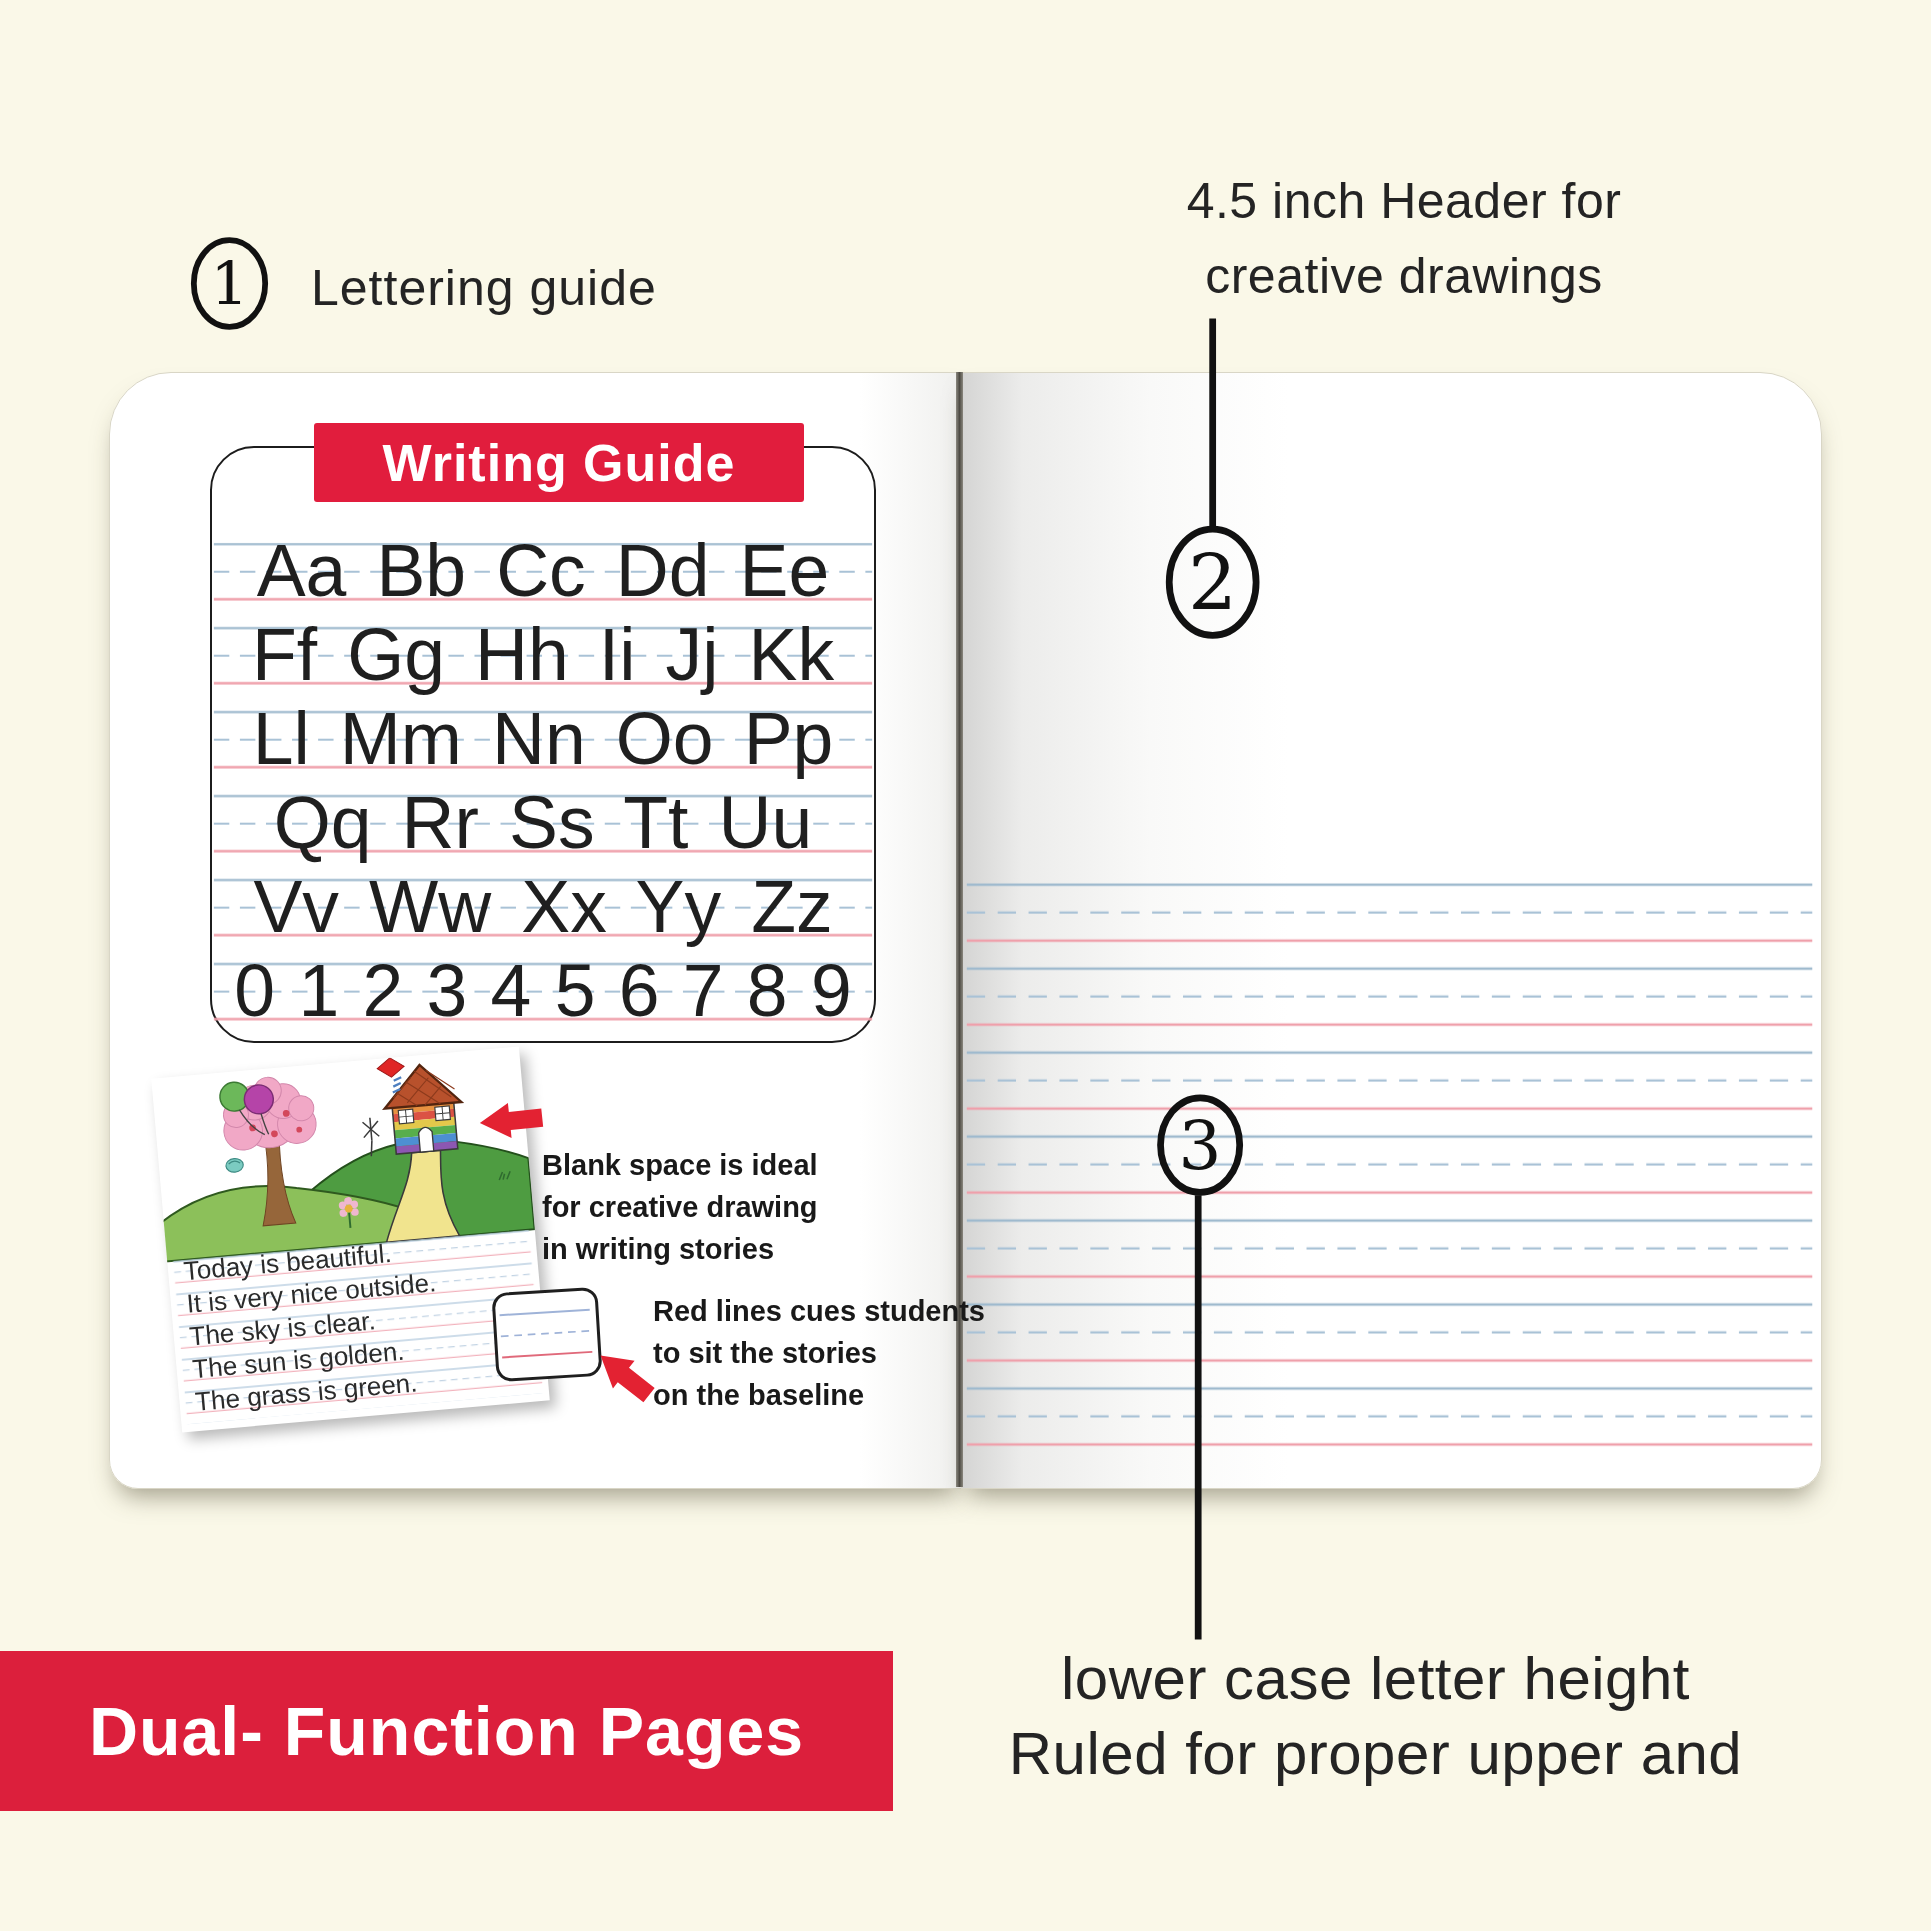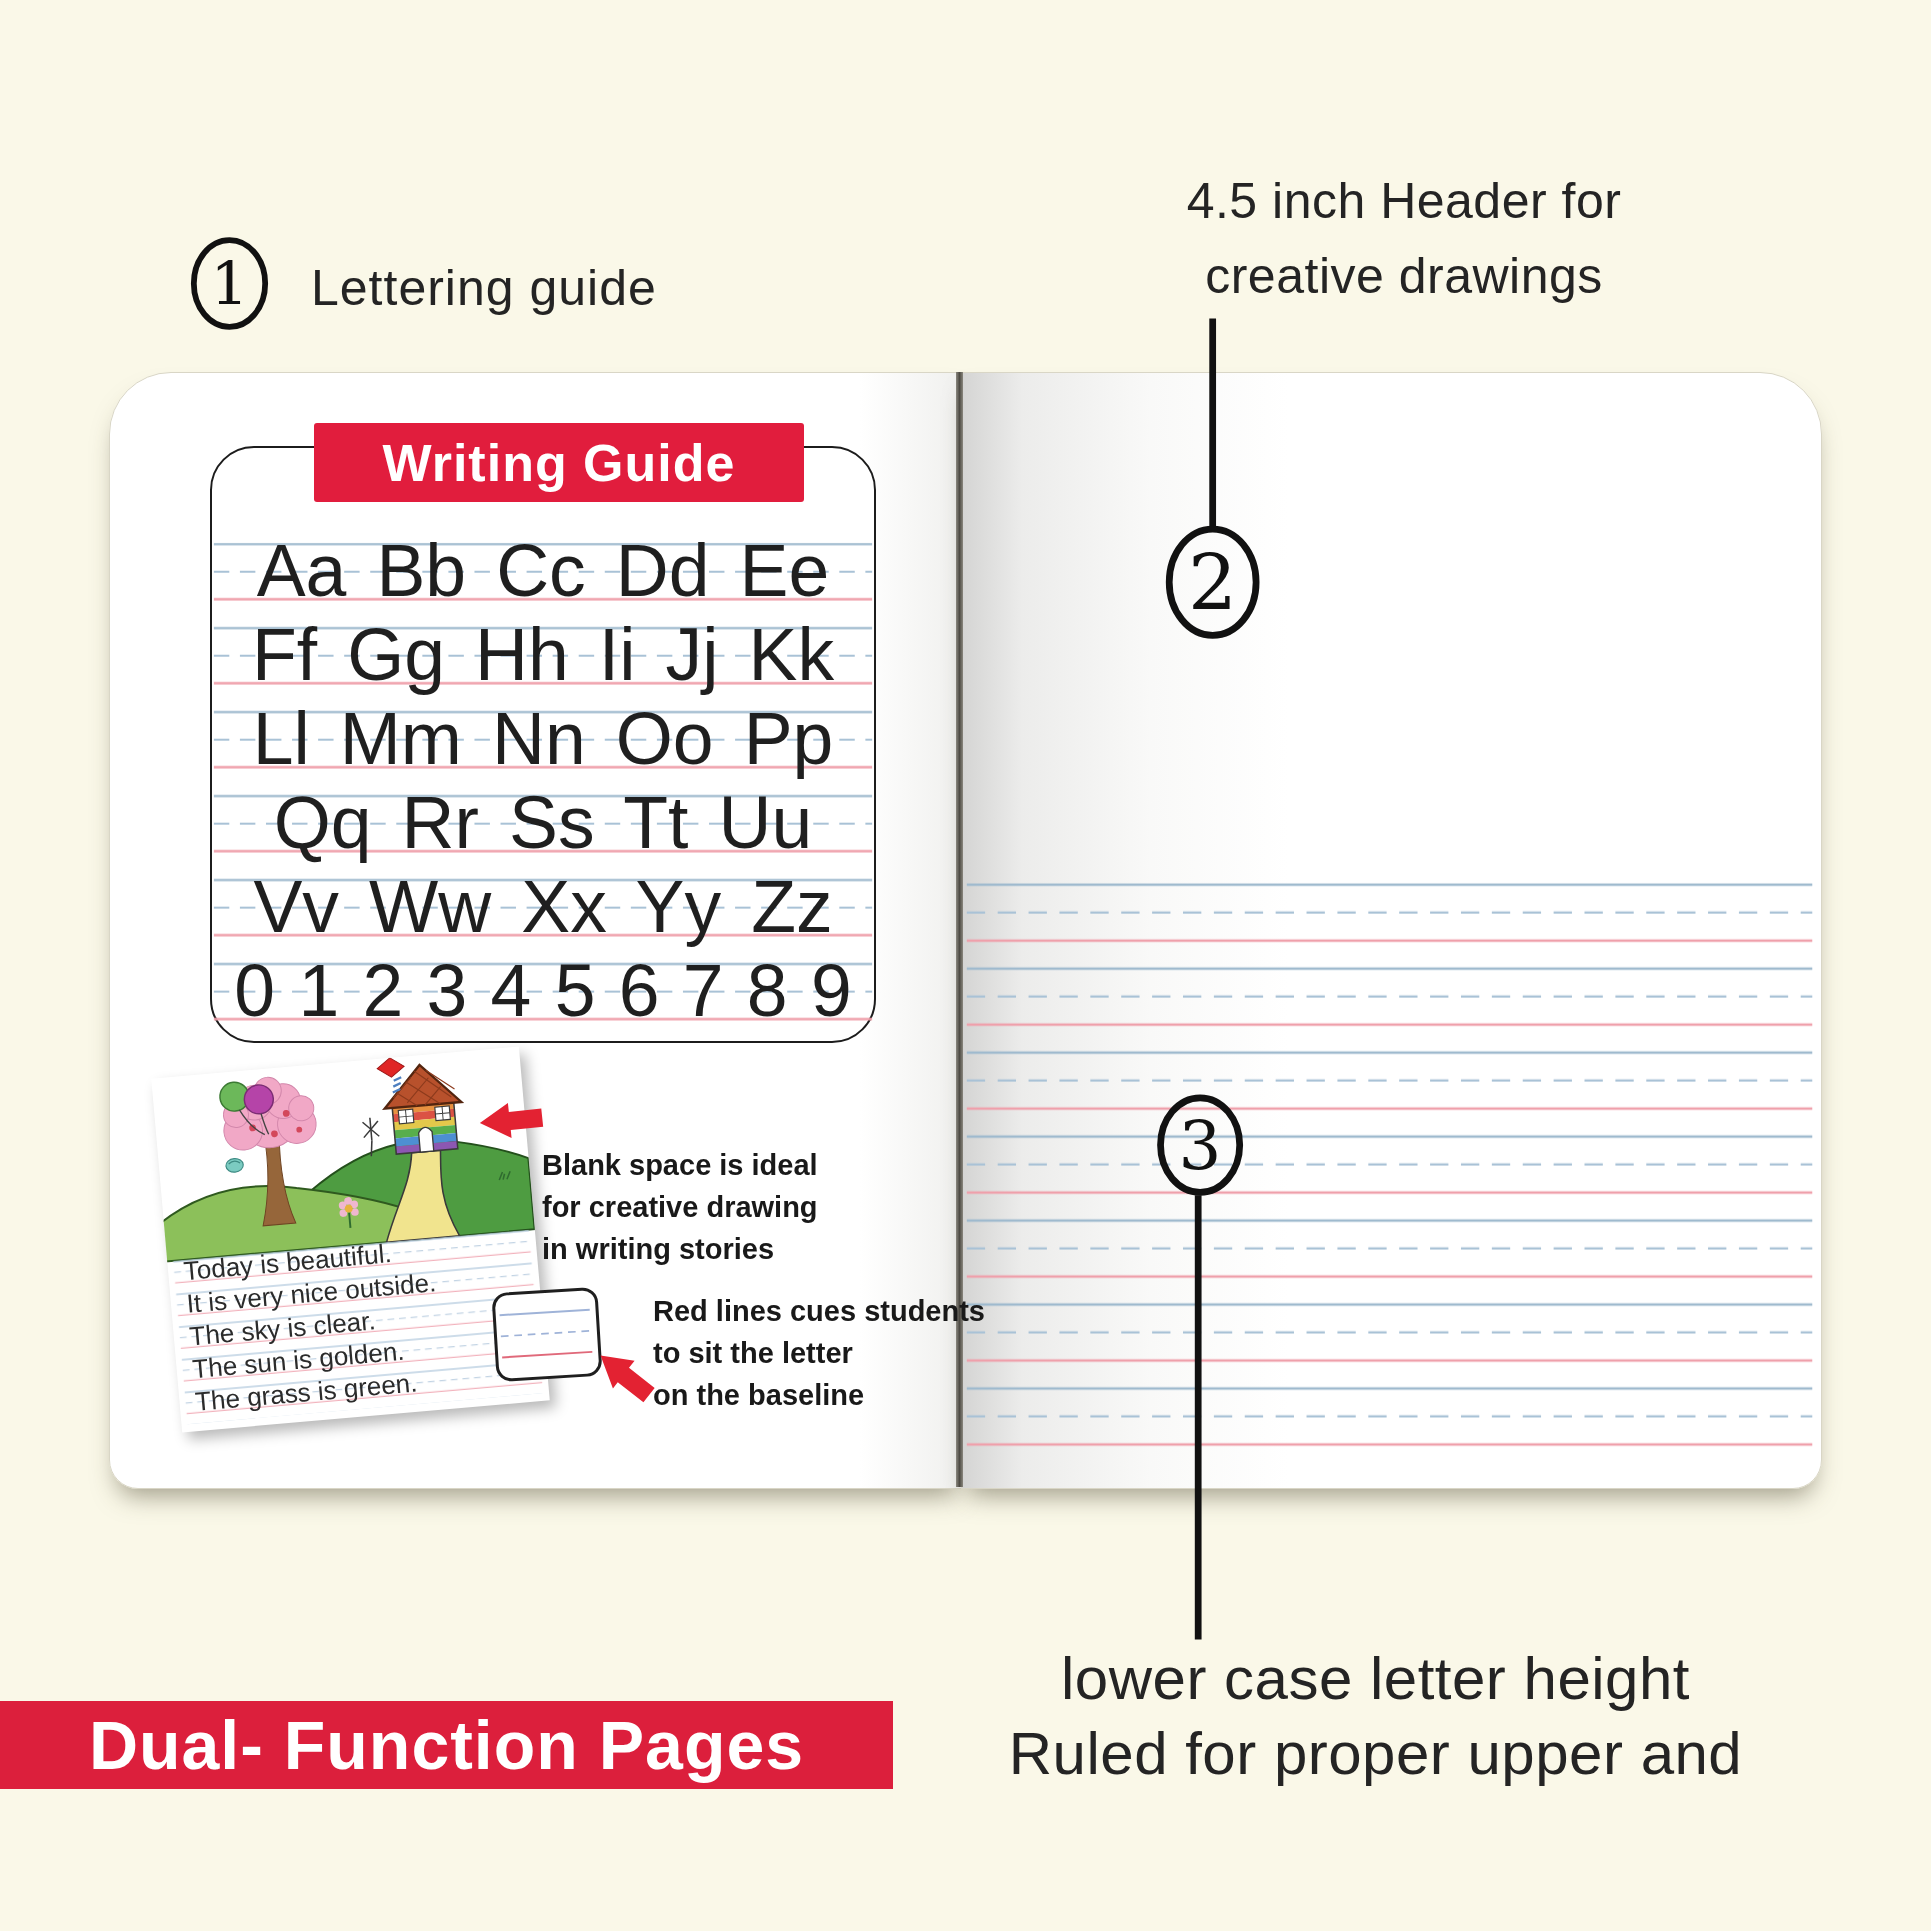--- a/index.html
+++ b/index.html
@@ -66,21 +66,21 @@
 
   
   .mini-box{
     left:494px;top:1290px;width:106px;height:89px;
     background:#fff;border:3.9px solid #1f1f1f;border-radius:15.4px;
     transform:rotate(-3.5deg);box-sizing:border-box;
   }
 
   
   .footer-banner{
-    left:0;top:1701px;width:893px;height:88px;background:#DC1F3C;
+    left:0;top:1651px;width:893px;height:160px;background:#DC1F3C;
     display:flex;align-items:center;justify-content:center;
   }
   .footer-banner span{color:#ffffff;font-weight:bold;font-size:68px;letter-spacing:1px;}
 
   .overlay{left:0;top:0;width:1931px;height:1931px;pointer-events:none;z-index:20;}
   svg{display:block;}
   .serif-digit{font-family:"DejaVu Serif","Liberation Serif",serif;fill:#111;}
 </style>
 </head>
 <body>
@@ -247,21 +247,21 @@
   <div class="abs mini-box">
     <svg width="98" height="81" viewBox="0 0 102 84">
       <line x1="4" y1="20" x2="98" y2="20" stroke="#9FB3D8" stroke-width="2"></line>
       <line x1="4" y1="42" x2="98" y2="42" stroke="#9FB3D8" stroke-width="1.8" stroke-dasharray="8 6"></line>
       <line x1="4" y1="64" x2="98" y2="64" stroke="#E0697A" stroke-width="2"></line>
     </svg>
   </div>
 
   <div class="abs note note-red">
     <div>Red lines cues students</div>
-    <div>to sit the letter</div>
+    <div>to sit the stories</div>
     <div>on the baseline</div>
   </div>
 
   <div class="abs footer-banner">
     <span>Dual- Function Pages</span>
   </div>
 
   <svg class="abs overlay" viewBox="0 0 2000 2000">
 
     <line x1="1256" y1="330" x2="1256" y2="546" stroke="#111" stroke-width="7"></line>

